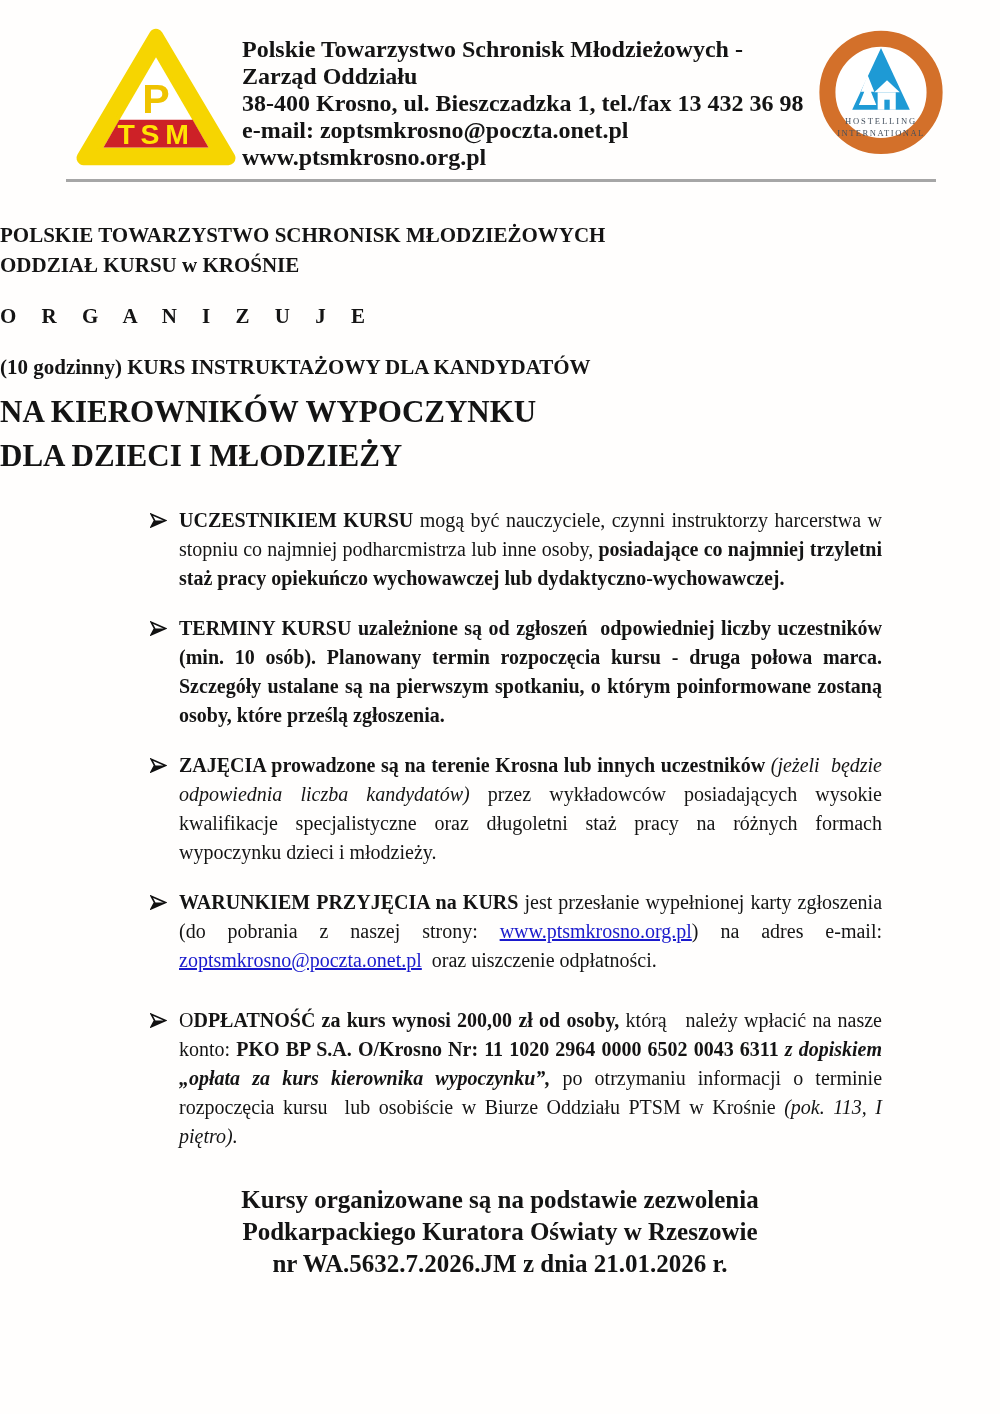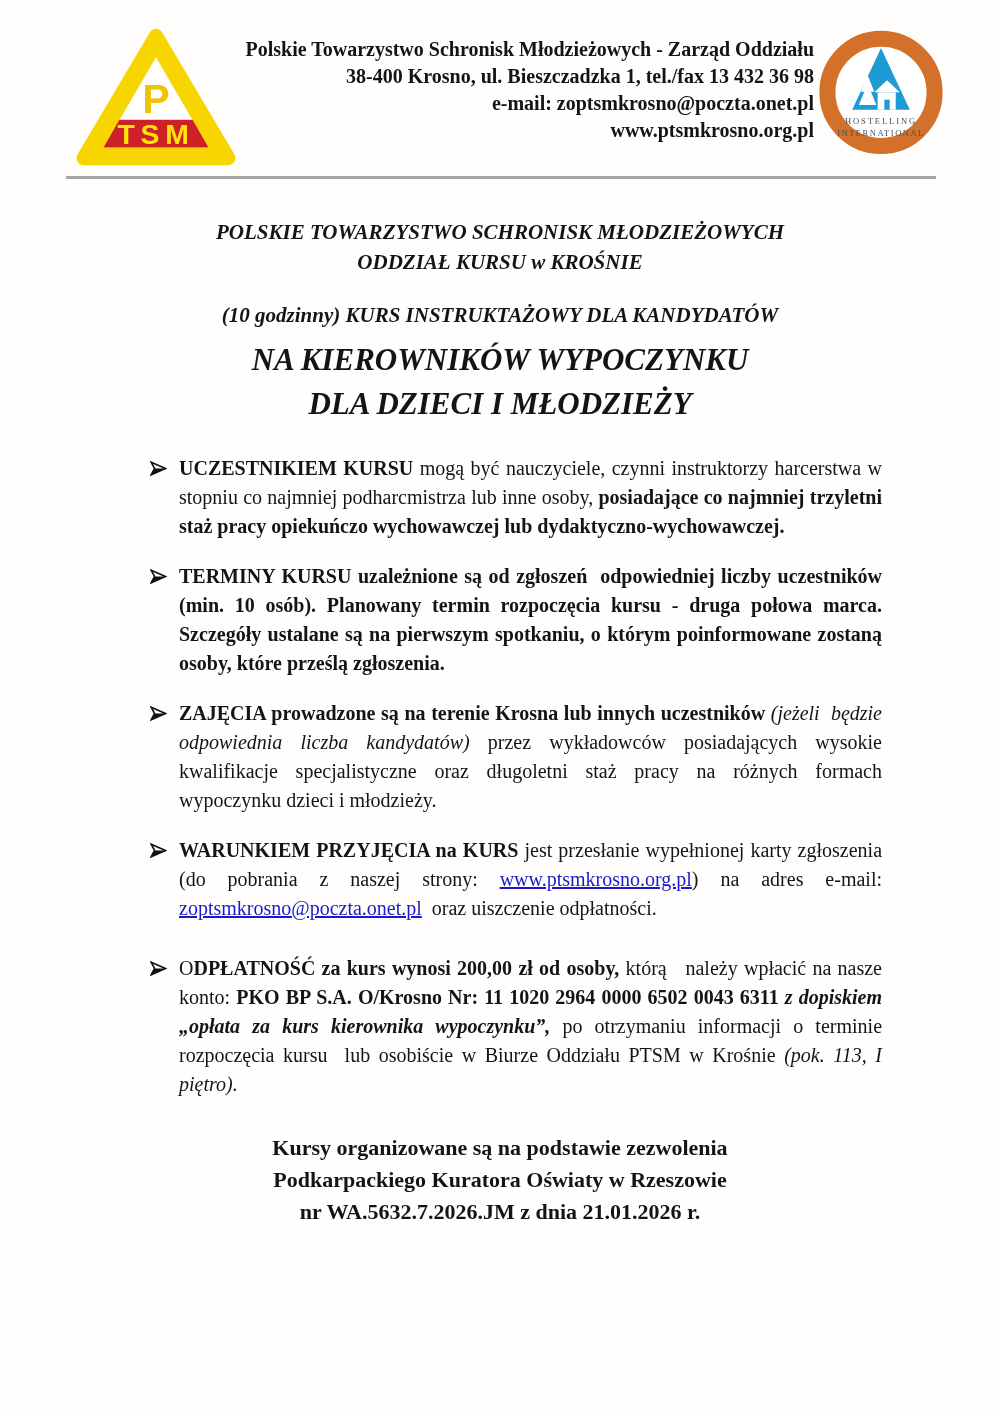--- a/index.html
+++ b/index.html
@@ -3,41 +3,41 @@
 <meta charset="utf-8">
 <style>
   html,body{margin:0;padding:0;background:#e8e8e8;}
   .page{
     position:relative;width:1000px;height:1414px;margin:0 auto;background:#fffefd;
     font-family:"Liberation Serif", serif;color:#141414;overflow:hidden;
   }
   
   .hdr{display:flex;align-items:flex-start;padding:26px 52px 0 70px;}
   .logo-ptsm{width:172px;height:142px;flex:0 0 auto;}
-  .org-block{flex:1 1 auto;text-align:right;font-weight:bold;font-size:20px;line-height:27px;padding-top:10px;}
+  .org-block{flex:1 1 auto;text-align:left;font-weight:bold;font-size:24px;line-height:27px;padding-top:10px;}
   .logo-hi{width:134px;height:134px;flex:0 0 auto;margin-top:2px;}
   .rule{height:3px;background:#a6a6a6;margin:8px 64px 0 66px;}
   
-  .t-center{text-align:center;font-style:italic;}
+  .t-center{}
   .t1{margin-top:38px;font-weight:bold;font-size:21px;line-height:30px;}
   .org-word{margin-top:24px;font-weight:bold;font-size:21px;letter-spacing:10px;}
   .course-line{margin-top:26px;font-weight:bold;font-size:21px;}
   .main-title{margin-top:10px;font-weight:bold;font-size:31px;line-height:44px;}
   
   .bullets{margin:28px 118px 0 150px;padding:0;list-style:none;}
   .bullets li{position:relative;padding-left:29px;margin-bottom:21px;}
   .bullets li.extra-gap{margin-top:31px;}
   .btext{margin:0;font-size:20px;line-height:29px;text-align:justify;white-space:pre-wrap;}
   .marker{position:absolute;left:0;top:7px;width:17px;height:15px;}
   .seg-bold{font-weight:bold;}
   .seg-italic{font-style:italic;}
   .seg-bold-italic{font-weight:bold;font-style:italic;}
   a.seg-link{color:#1a1acc;text-decoration:underline;cursor:pointer;}
   
-  .footer{margin-top:33px;text-align:center;font-weight:bold;font-size:22px;line-height:32px;}
+  .footer{margin-top:33px;text-align:center;font-weight:bold;font-size:25px;line-height:32px;}
   
   .logo-sans{font-family:"Liberation Sans", sans-serif;font-weight:bold;}
   .hi-text{font-family:"Liberation Serif", serif;}
 </style>
 </head>
 <body>
 
 <div class="page">
 
   <div class="hdr">
@@ -69,20 +69,21 @@
     </svg>
   </div>
 
   <div class="rule"></div>
 
   <div class="t-center t1">
     <div>POLSKIE TOWARZYSTWO SCHRONISK MŁODZIEŻOWYCH</div>
     <div>ODDZIAŁ KURSU w  KROŚNIE</div>
   </div>
 
+  <div class="t-center org-word">O R G A N I Z U J E</div>
 
   <div class="t-center course-line">(10 godzinny) KURS INSTRUKTAŻOWY DLA KANDYDATÓW</div>
 
   <div class="t-center main-title">
     <div>NA KIEROWNIKÓW WYPOCZYNKU</div>
     <div>DLA DZIECI I MŁODZIEŻY</div>
   </div>
 
   <ul class="bullets">
 

